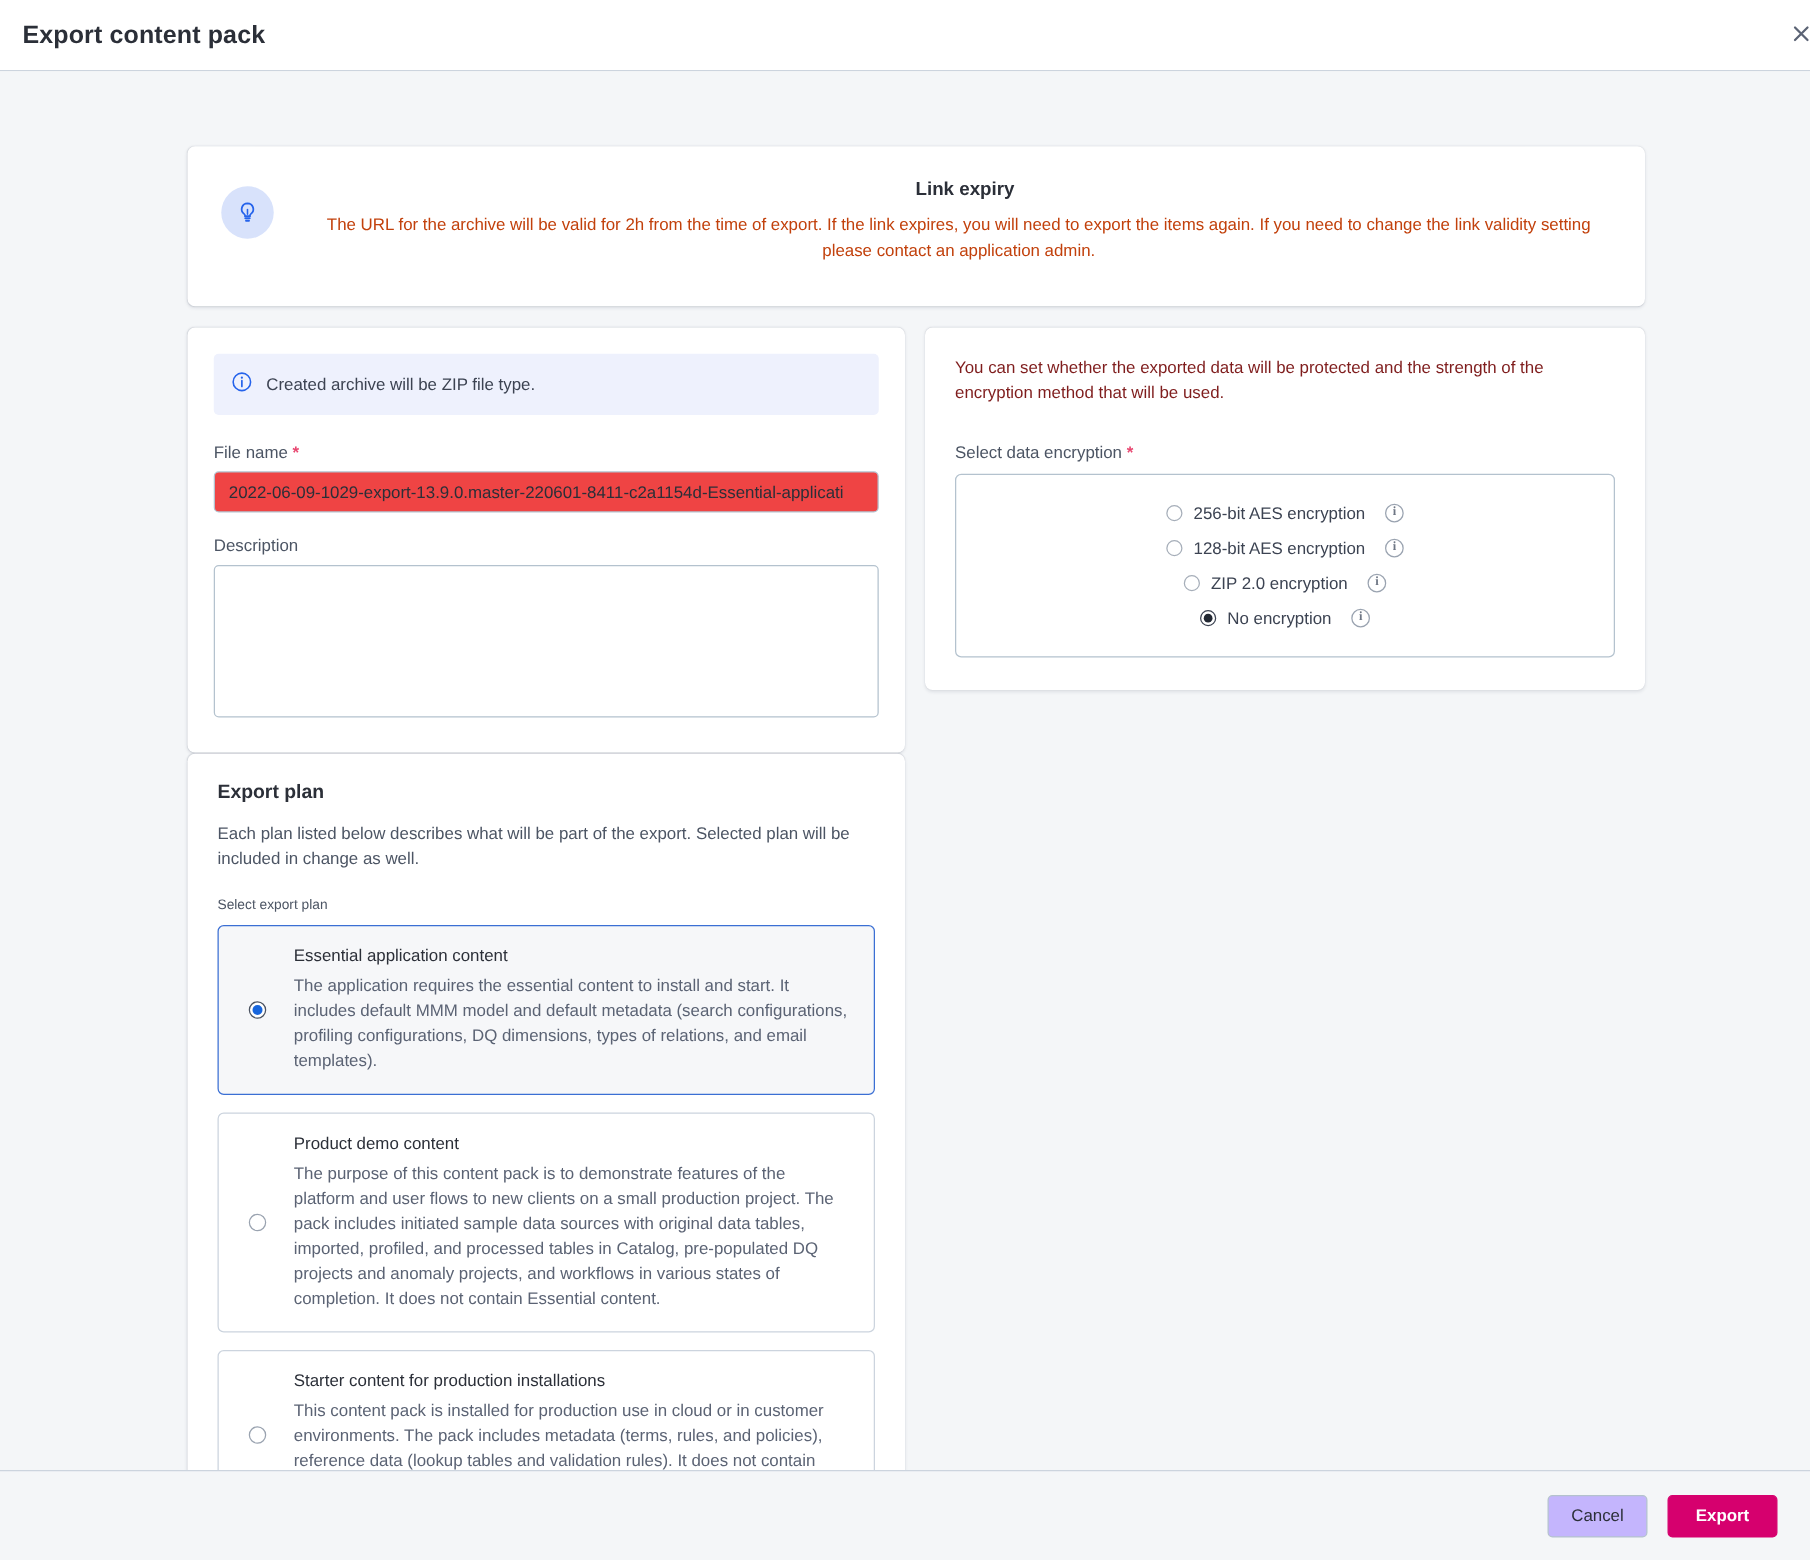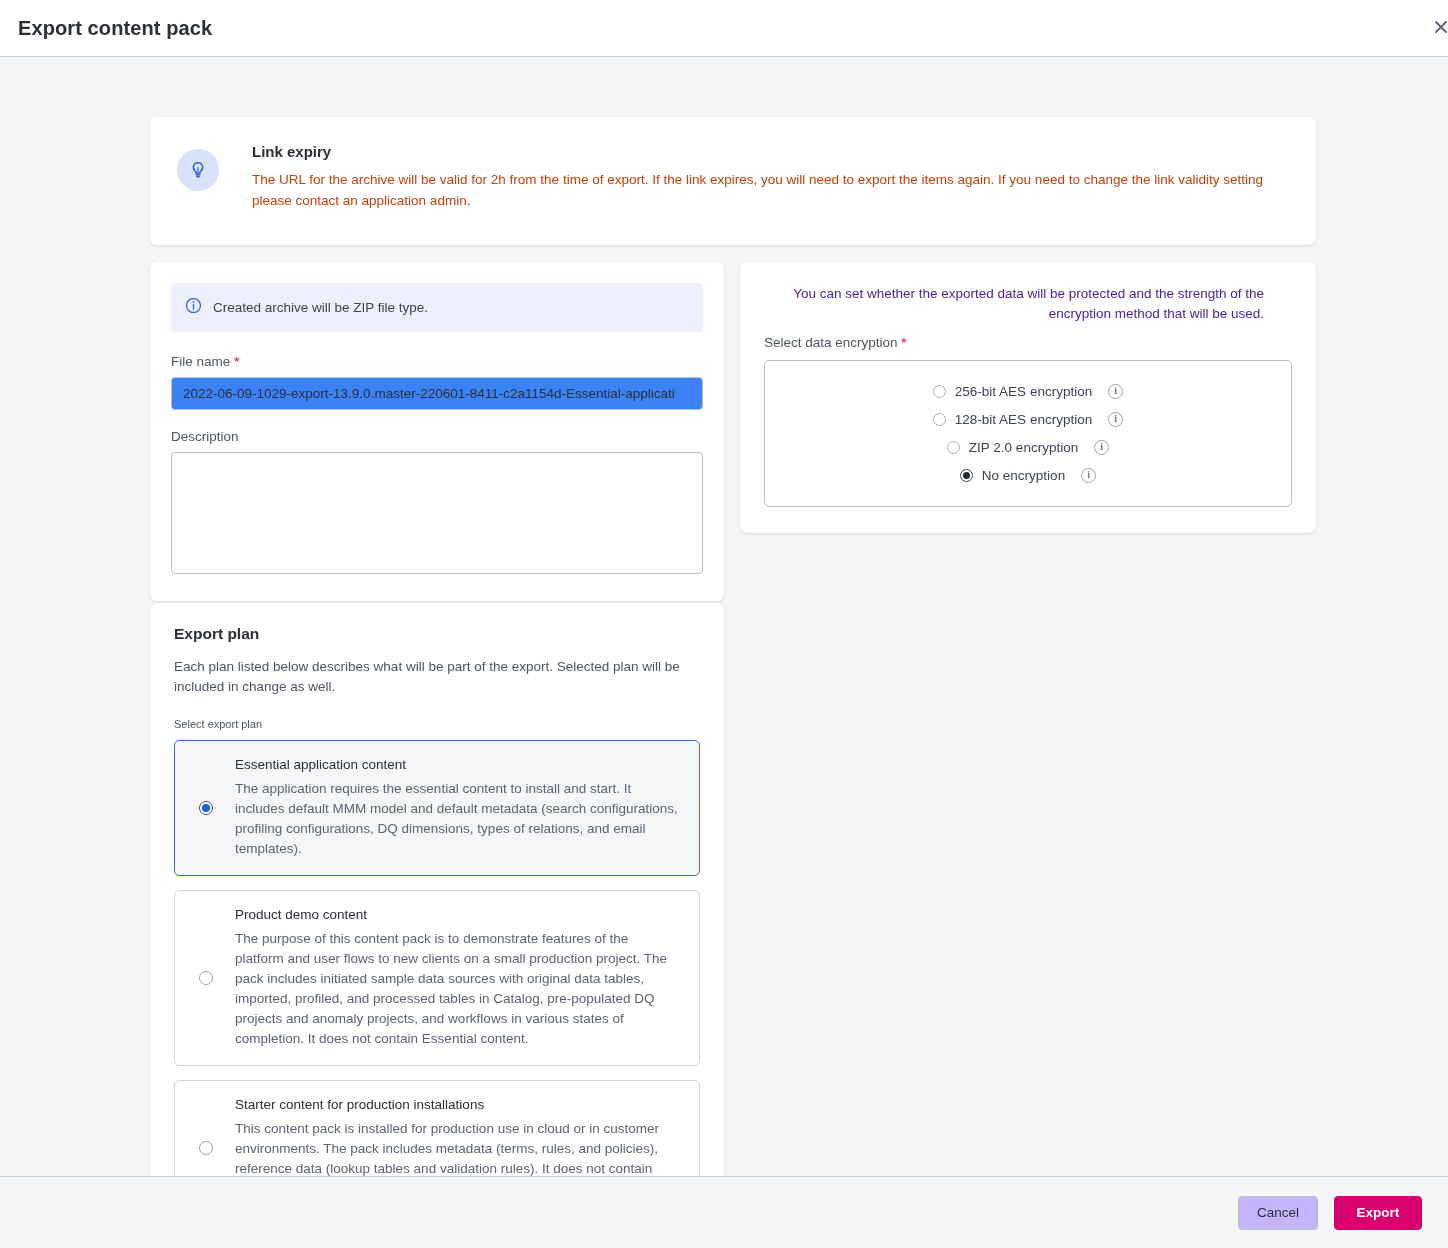--- a/index.html
+++ b/index.html
@@ -79,21 +79,21 @@
     display: flex; align-items: flex-start; justify-content: center;
     padding-top: 10px;
   }
   .tip-icon {
     width: 42px; height: 42px;
     border-radius: 50%;
     background: #d8e2fb;
     display: flex; align-items: center; justify-content: center;
     color: #2563eb;
   }
-  .tip-text { flex: 1 1 auto; padding-left: 30px; padding-top: 4px; }
+  .tip-text { flex: 1 1 auto; padding-left: 30px; padding-top: 4px; text-align: center; }
   .tip-title {
     font-size: 15px; font-weight: bold; color: #2b2f38;
     margin-bottom: 9px;
   }
   .tip-body {
     font-size: 13.5px;
     line-height: 21px;
     color: #c2410c;
     max-width: 1030px;
   }
@@ -124,21 +124,21 @@
   .req { color: #e8456f; font-weight: bold; }
   .text-input {
     width: 100%;
     height: 33px;
     border: 1px solid #b4c2ce;
     border-radius: 4px;
     padding: 0 11px;
     font-size: 13.5px;
     color: #2b2f38;
     font-family: "Liberation Sans", sans-serif;
-    background: #3b82f6;
+    background: #ef4444;
     outline: none;
   }
   .desc-wrap { margin-top: 19px; }
   .textarea {
     width: 100%;
     height: 122px;
     border: 1px solid #b4c2ce;
     border-radius: 4px;
     padding: 8px 11px;
     font-size: 13.5px;
@@ -154,24 +154,23 @@
     position: absolute;
     left: 740px; top: 205px;
     width: 576px;
     padding: 22px 24px 26px 24px;
   }
   .card-title {
     font-size: 15.5px; font-weight: bold; color: #2b2f38;
     margin-bottom: 14px;
   }
   .card-desc {
-    font-size: 13.5px; line-height: 20px; color: #4c1d95;
-    margin-bottom: 11px;
+    font-size: 13.5px; line-height: 20px; color: #7f1d1d;
+    margin-bottom: 30px;
     max-width: 500px;
-    text-align: right;
   }
   .enc-box {
     border: 1px solid #b4c2ce;
     border-radius: 5px;
     padding: 16px 18px 17px 18px;
     margin-top: 10px;
   }
   .radio-row {
     display: flex; align-items: center;
     gap: 9px;

